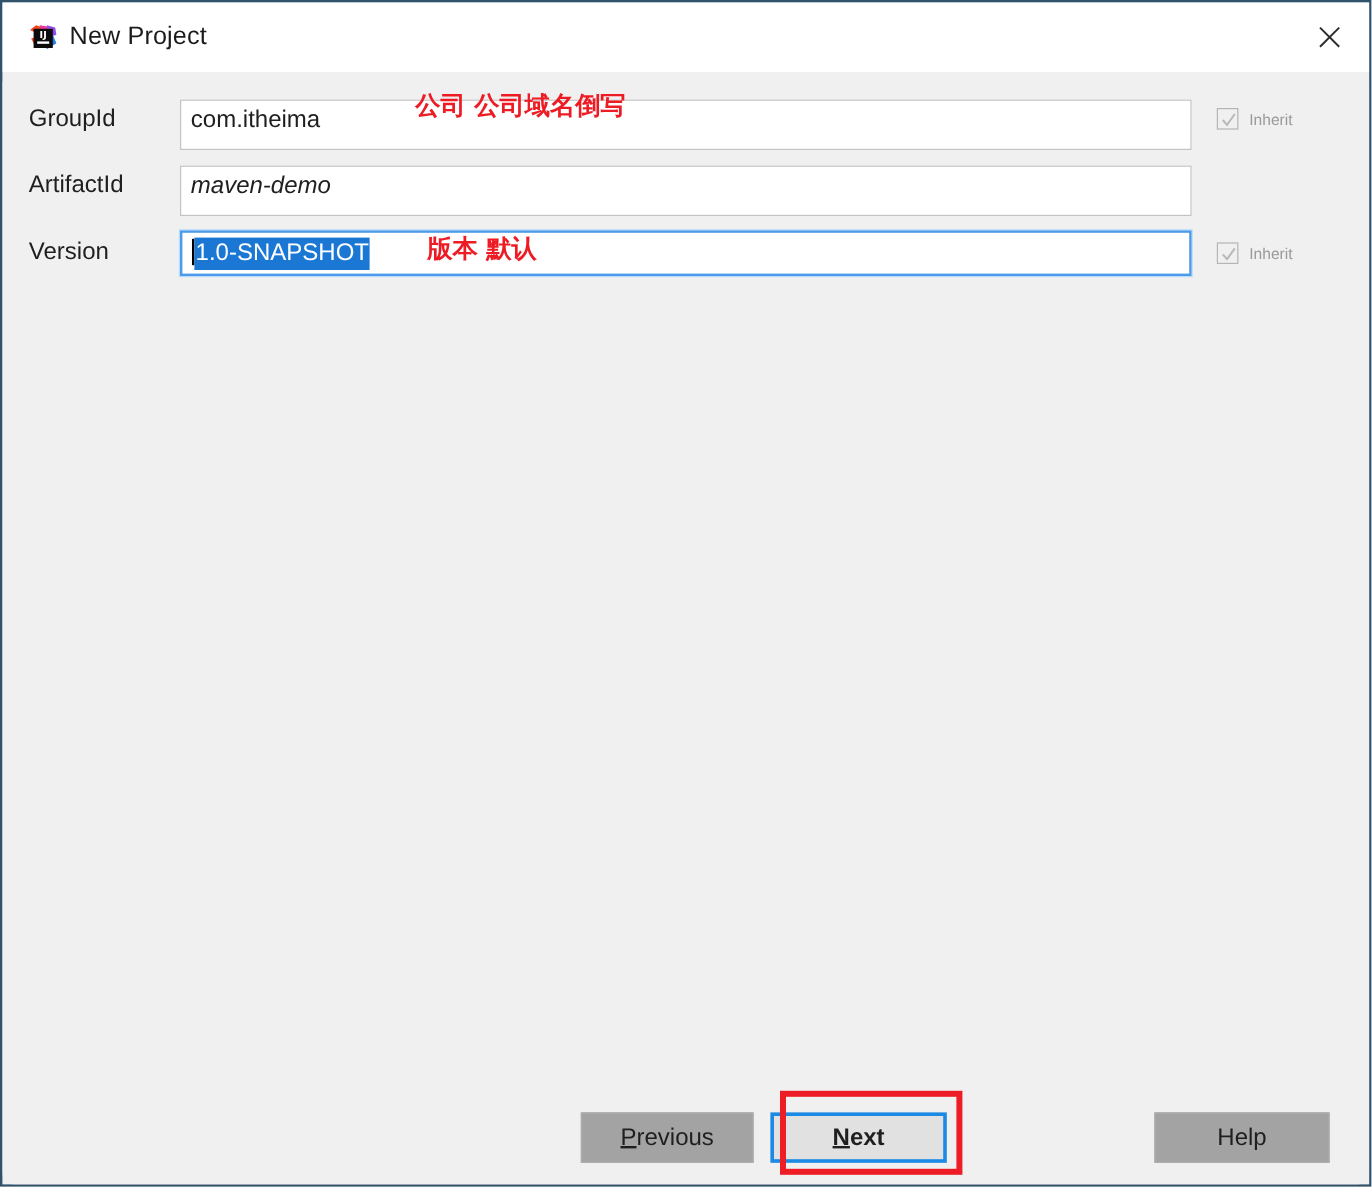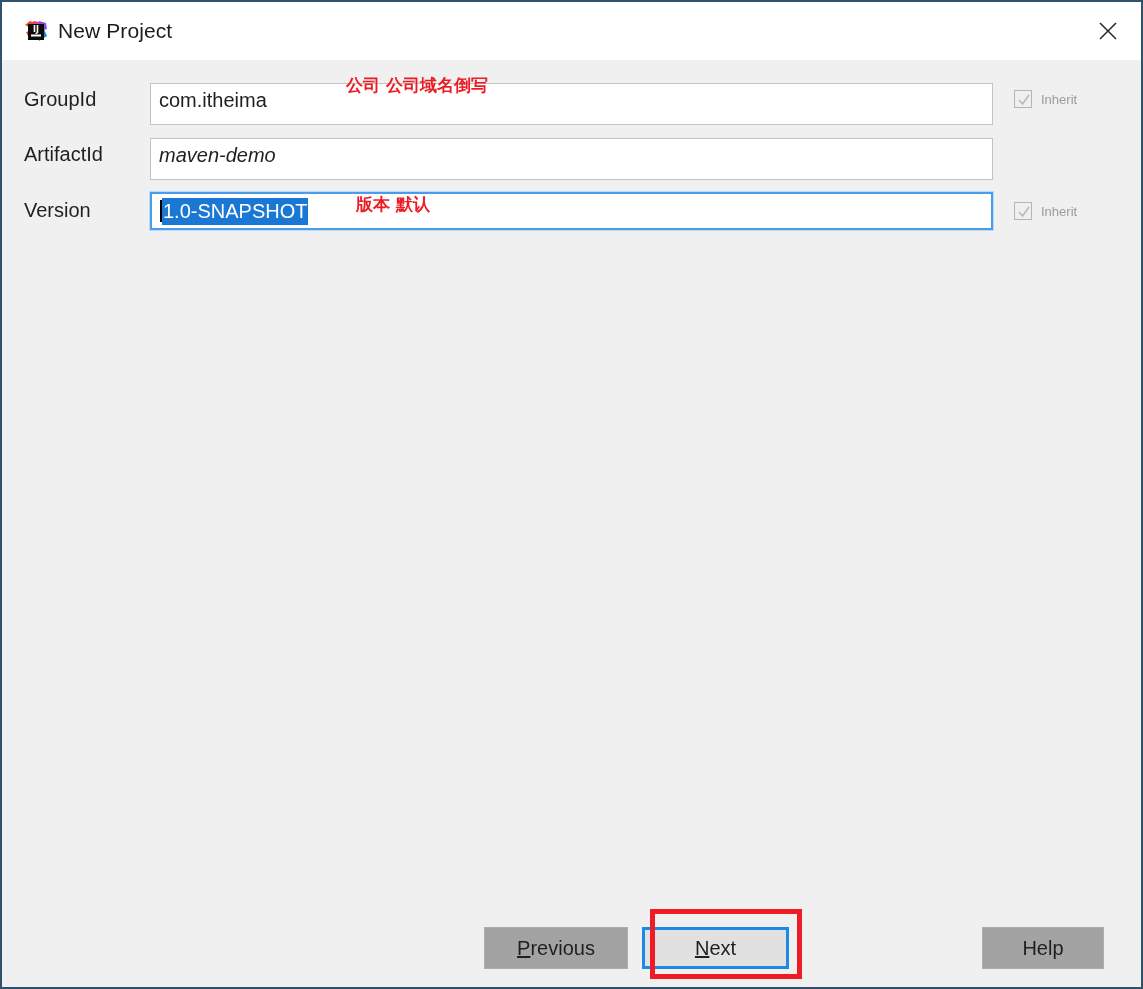--- a/index.html
+++ b/index.html
@@ -125,21 +125,21 @@
     font-size: 13px;
     color: #9a9a9a;
     white-space: nowrap;
   }
 
   
   .annot {
     position: absolute;
     color: #ed1c24;
     font-weight: bold;
-    font-size: 17px;
+    font-size: 21px;
     white-space: nowrap;
     font-family: "DejaVu Sans", "Liberation Sans", sans-serif;
   }
 
   
   .dlg-button {
     position: absolute;
     box-sizing: border-box;
     height: 42px;
     background: #a3a3a3;
@@ -225,24 +225,24 @@
         </svg>
       </span>
       <span class="inherit-label">Inherit</span>
     </div>
     <div class="annot" style="left:354px; top:133px;">版本    默认</div>
 
     <div class="dlg-button" style="left:482px; top:867px; width:144px;">
       <span><span class="mnemonic">P</span><span>revious</span></span>
     </div>
 
-    <div class="dlg-button focused" style="left:640px; top:867px; width:147px;">
+    <div class="dlg-button focused" style="left:640px; top:867px; width:147px;font-weight:bold;">
       <span><span class="mnemonic">N</span><span>ext</span></span>
     </div>
 
 
-    <div class="dlg-button" style="left:980px; top:867px; width:122px;">
+    <div class="dlg-button" style="left:960px; top:867px; width:146px;">
       <span>Help</span>
     </div>
 
     <div id="next-highlight" style="left:648px; top:849px; width:152px; height:70px;"></div>
   </div>
 </div>
 
 </body></html>

